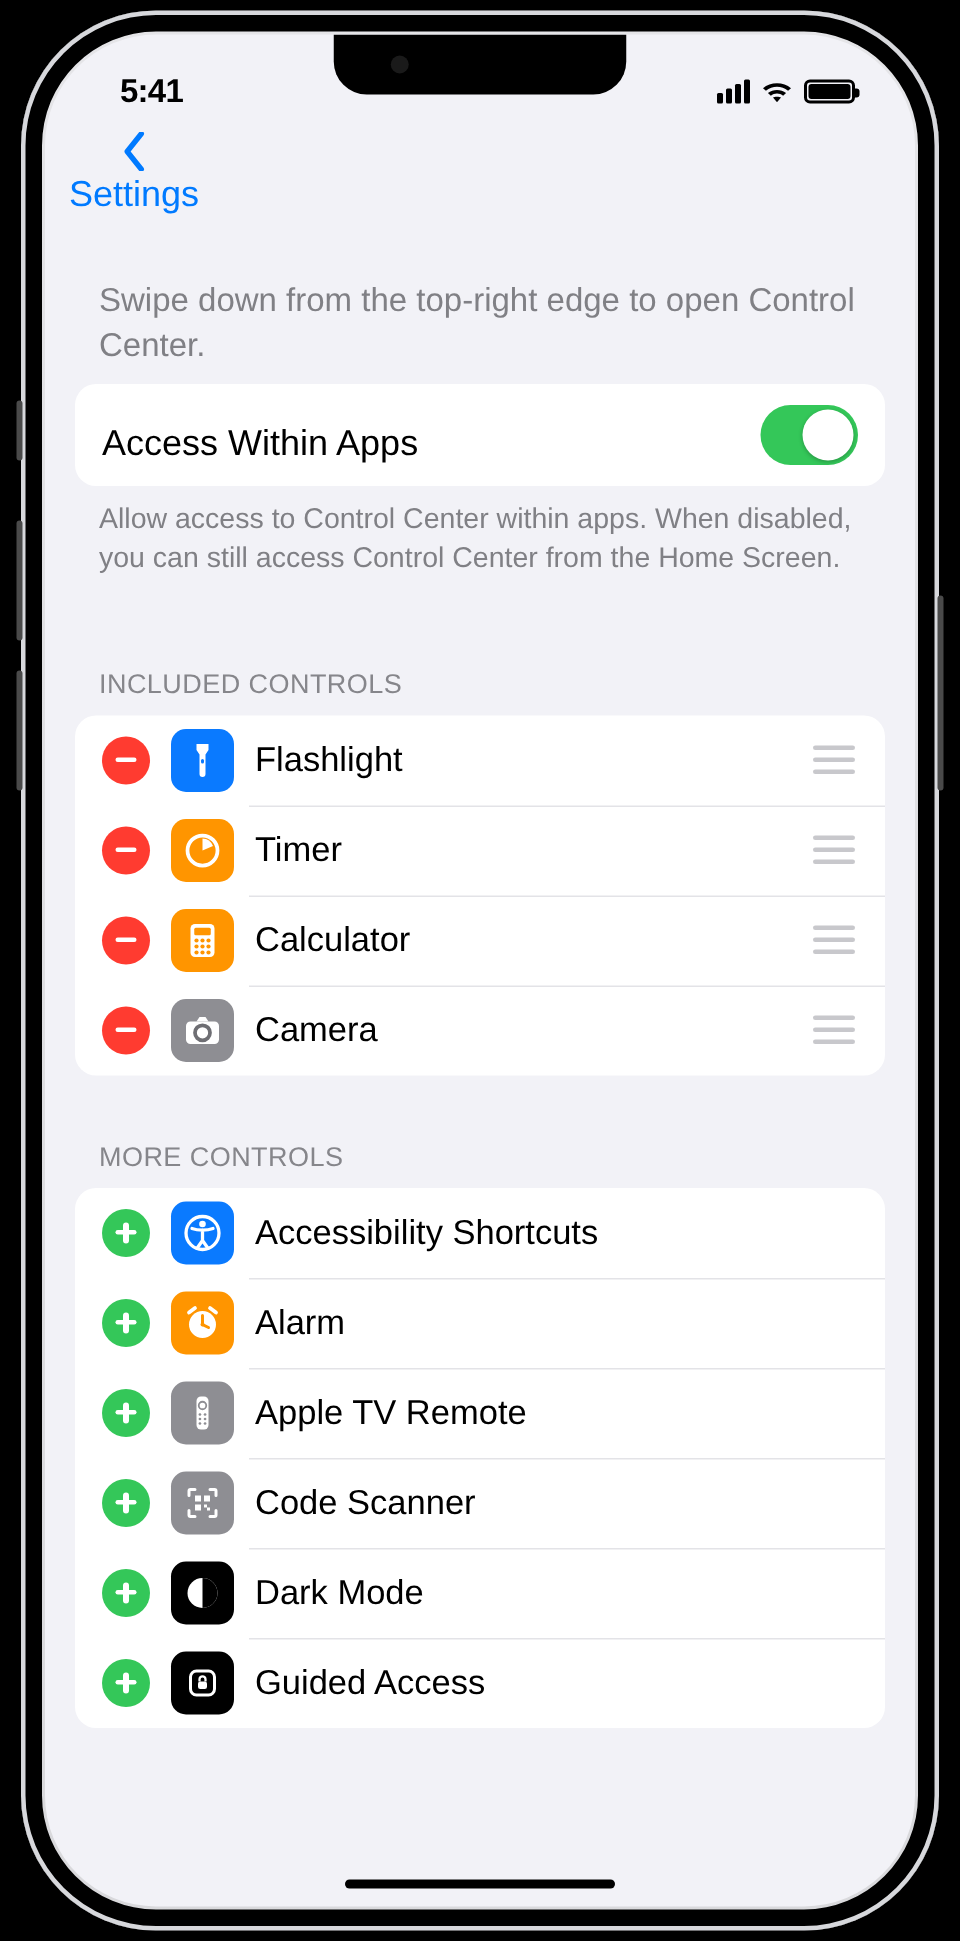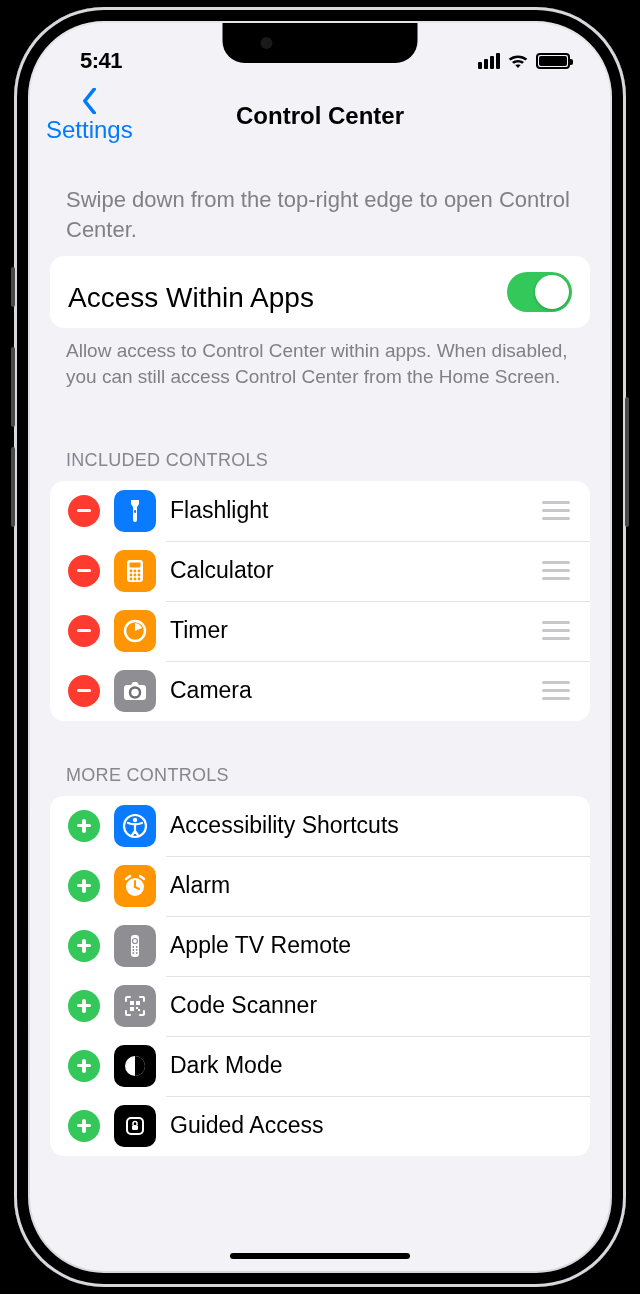--- a/index.html
+++ b/index.html
@@ -150,21 +150,21 @@
       left:116px; right:0; top:0;
       height:1px; background:#e3e3e7;
     }
     .toggle-cell + .cell::before, .cell.first::before{ content:none; }
     .cell-label {
       font-size: 23px;
       color: #000;
       flex:1;
     }
     .toggle-cell { padding: 14px 18px; }
-    .toggle-cell .cell-label { font-size: 28px; margin-top: 12px; }
+    .toggle-cell .cell-label { font-size: 24px; margin-top: 12px; }
 
     
     .toggle {
       width: 65px;
       height: 40px;
       background: #34c759;
       border-radius: 20px;
       position: relative;
       flex-shrink:0;
     }
@@ -254,21 +254,20 @@
       </div>
     </div>
 
     <div class="nav-bar">
       <div class="back-link">
         <svg class="chevron" viewBox="0 0 12 22">
           <path d="M10 1 L2 11 L10 21" stroke="#007aff" stroke-width="3" fill="none" stroke-linecap="round" stroke-linejoin="round"></path>
         </svg>
         <span>Settings</span>
       </div>
-      <div class="nav-title">Control Center</div>
     </div>
 
     <div class="content">
       <div class="hint-text">Swipe down from the top-right edge to open Control Center.</div>
 
       <div class="cell-group">
         <div class="cell toggle-cell first">
           <div class="cell-label">Access Within Apps</div>
           <div class="toggle">
             <div class="toggle-knob"></div>
@@ -285,20 +284,37 @@
             <div class="action-btn action-remove">
               <div class="bar-h"></div>
             </div>
             <div class="app-icon" style="background: rgb(10, 122, 255);">
               <svg viewBox="0 0 28 28">
                 <path d="M10 3h8v4l-2 3v13a2 2 0 0 1-2 2h0a2 2 0 0 1-2-2V10l-2-3V3z" fill="#fff"></path>
                 <rect x="13" y="13" width="2" height="3" rx="1" fill="#0a7aff"></rect>
               </svg>
             </div>
             <div class="cell-label">Flashlight</div>
+            <div class="grip">
+              <span></span>
+              <span></span>
+              <span></span>
+            </div>
+          </div>
+          <div class="cell">
+            <div class="action-btn action-remove">
+              <div class="bar-h"></div>
+            </div>
+            <div class="app-icon" style="background: rgb(255, 149, 0);">
+              <svg viewBox="0 0 28 28">
+                <circle cx="14" cy="14" r="10" fill="none" stroke="#fff" stroke-width="2.5"></circle>
+                <path d="M14 14 L14 6 A8 8 0 0 1 21 11 Z" fill="#fff"></path>
+              </svg>
+            </div>
+            <div class="cell-label">Timer</div>
             <div class="grip">
               <span></span>
               <span></span>
               <span></span>
             </div>
           </div>
           <div class="cell">
             <div class="action-btn action-remove">
               <div class="bar-h"></div>
             </div>
@@ -321,37 +337,20 @@
             <div class="grip">
               <span></span>
               <span></span>
               <span></span>
             </div>
           </div>
           <div class="cell">
             <div class="action-btn action-remove">
               <div class="bar-h"></div>
             </div>
-            <div class="app-icon" style="background: rgb(255, 149, 0);">
-              <svg viewBox="0 0 28 28">
-                <circle cx="14" cy="14" r="10" fill="none" stroke="#fff" stroke-width="2.5"></circle>
-                <path d="M14 14 L14 6 A8 8 0 0 1 21 11 Z" fill="#fff"></path>
-              </svg>
-            </div>
-            <div class="cell-label">Timer</div>
-            <div class="grip">
-              <span></span>
-              <span></span>
-              <span></span>
-            </div>
-          </div>
-          <div class="cell">
-            <div class="action-btn action-remove">
-              <div class="bar-h"></div>
-            </div>
             <div class="app-icon" style="background: rgb(142, 142, 147);">
               <svg viewBox="0 0 28 28">
                 <rect x="3" y="8" width="22" height="15" rx="3" fill="#fff"></rect>
                 <path d="M10 8l2-3h4l2 3" fill="#fff"></path>
                 <circle cx="14" cy="15.5" r="5" fill="none" stroke="#6e6e73" stroke-width="2.5"></circle>
               </svg>
             </div>
             <div class="cell-label">Camera</div>
             <div class="grip">
               <span></span>

